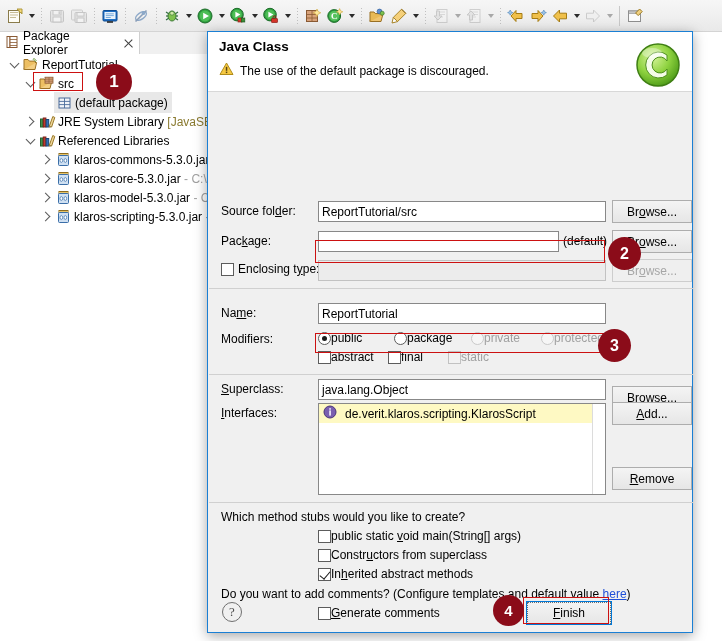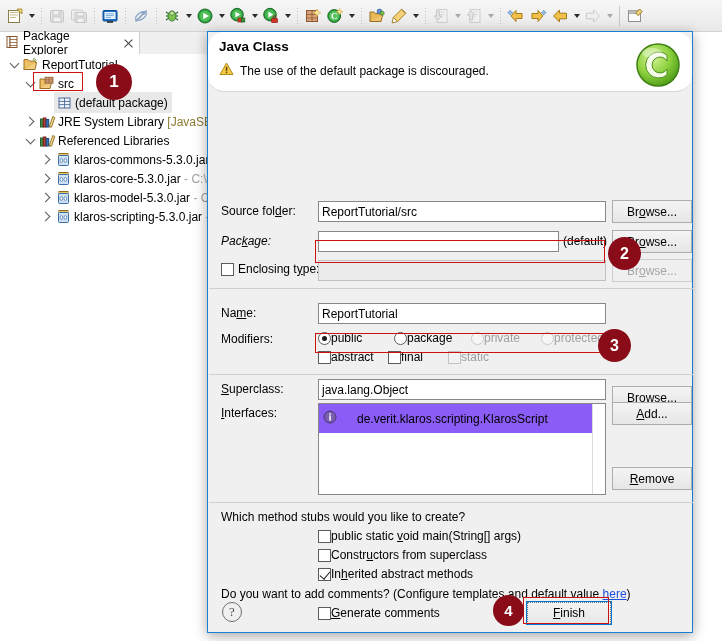--- a/index.html
+++ b/index.html
@@ -92,21 +92,21 @@
   .wbtn.max span { display:block; width:11px; height:11px; border:1.4px solid #fff; }
   .wbtn.close span { position:relative; width:13px; height:13px; }
   .wbtn.close span::before, .wbtn.close span::after {
     content:""; position:absolute; left:0; top:6px; width:13px; height:1.4px; background:#fff;
   }
   .wbtn.close span::before { transform:rotate(45deg); }
   .wbtn.close span::after  { transform:rotate(-45deg); }
 
   #dlg-head {
     position:relative; height:60px; background:#ffffff;
-    border-bottom:1px solid #d8d8d8; padding:7px 4px 0 11px; overflow:hidden;border-radius:16px;
+    border-bottom:1px solid #d8d8d8; padding:7px 4px 0 11px; overflow:hidden;
   }
   #dlg-head .h1 { font-size:13.5px; font-weight:bold; color:#000; }
   #dlg-head .sub { display:flex; align-items:center; gap:6px; margin-top:8px; font-size:12px; }
 
   #dlg-body { position:relative; padding:0; }
 
   .frow { position:absolute; display:flex; align-items:center; }
   .flabel { font-size:12px; color:#000; }
   .flabel.dimmed { color:#a0a0a0;text-align:center; }
   .u { text-decoration:underline; }
@@ -141,21 +141,21 @@
   .rdo.disabled { border-color:#c9c9c9; background:#f6f6f6; }
   .rdo.checked::after {
     content:""; position:absolute; left:3px; top:3px; width:5px; height:5px; border-radius:50%; background:#1a1a1a;
   }
   .ctl { display:flex; align-items:center; font-size:12px; }
 
   #iface-list {
     position:absolute; border:1px solid #888; background:#fff; overflow:hidden;
   }
   #iface-list .ifrow {
-    height:29px; background:#8b5cf6; display:flex; align-items:center; gap:20px; padding-left:4px; font-size:12px;
+    height:19px; background:#fef9c3; display:flex; align-items:center; gap:8px; padding-left:4px; font-size:12px;
   }
   #iface-list .scrolltrack {
     position:absolute; right:0; top:0; width:13px; height:100%; background:#fff; border-left:1px solid #dcdcdc;
   }
 
   #dlg-sep {
     position:absolute; left:1px; width:484px; height:1px; background:#d0d0d0;
   }
   #dlg-footer { position:absolute; left:0; width:486px; }
   .link { color:#1f4fd8; text-decoration:underline; }
@@ -546,21 +546,21 @@
   </div>
 
   <div id="dlg-body">
 
     <div class="frow" style="left:13px; top:112px; width:100px;">
       <span class="flabel">Source fol<span class="u">d</span>er:</span>
     </div>
     <div class="tfield" style="position:absolute; left:110px; top:109px; width:288px;">ReportTutorial/src</div>
     <div class="btn" style="position:absolute; left:404px; top:108px; width:80px;">Br<span class="u">o</span>wse...</div>
 
-    <div class="frow" style="left:13px; top:142px;font-style:italic;">
+    <div class="frow" style="left:13px; top:142px;">
       <span class="flabel">Pac<span class="u">k</span>age:</span>
     </div>
     <div class="tfield" style="position:absolute; left:110px; top:139px; width:241px;"></div>
     <div class="frow" style="left:355px; top:142px;">
       <span class="flabel">(default)</span>
     </div>
     <div class="btn" style="position:absolute; left:404px; top:138px; width:80px;">Br<span class="u">o</span>wse...</div>
 
     <div class="frow" style="left:13px; top:170px; gap:4px;">
       <span class="cbx"></span>

